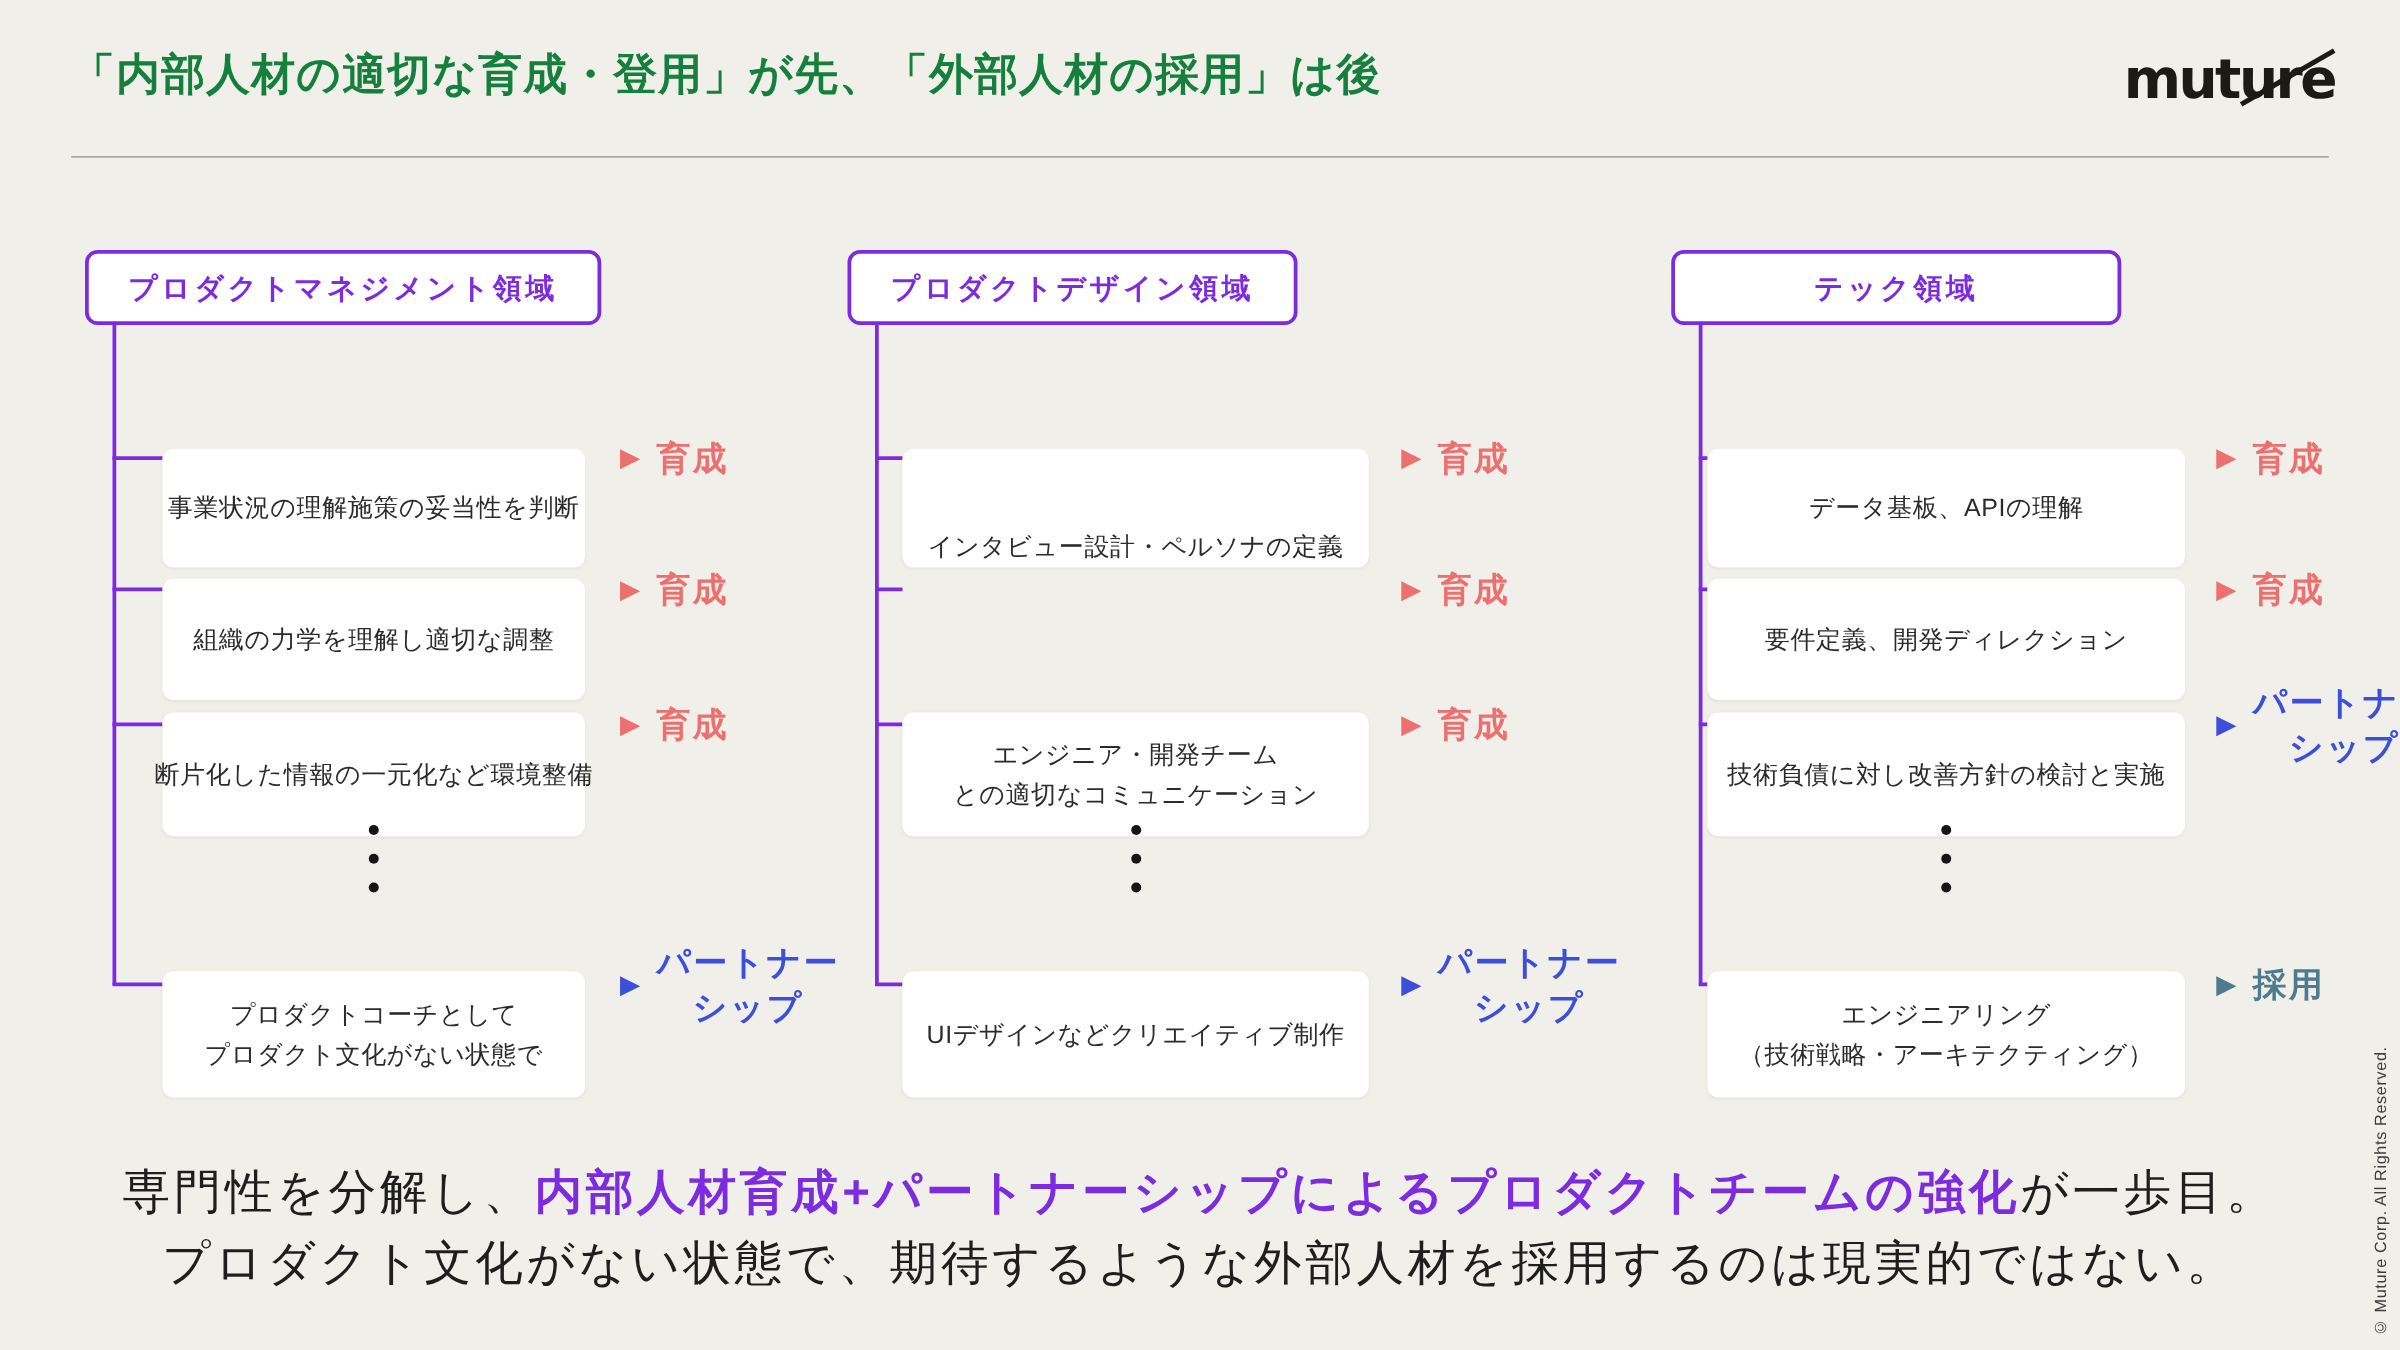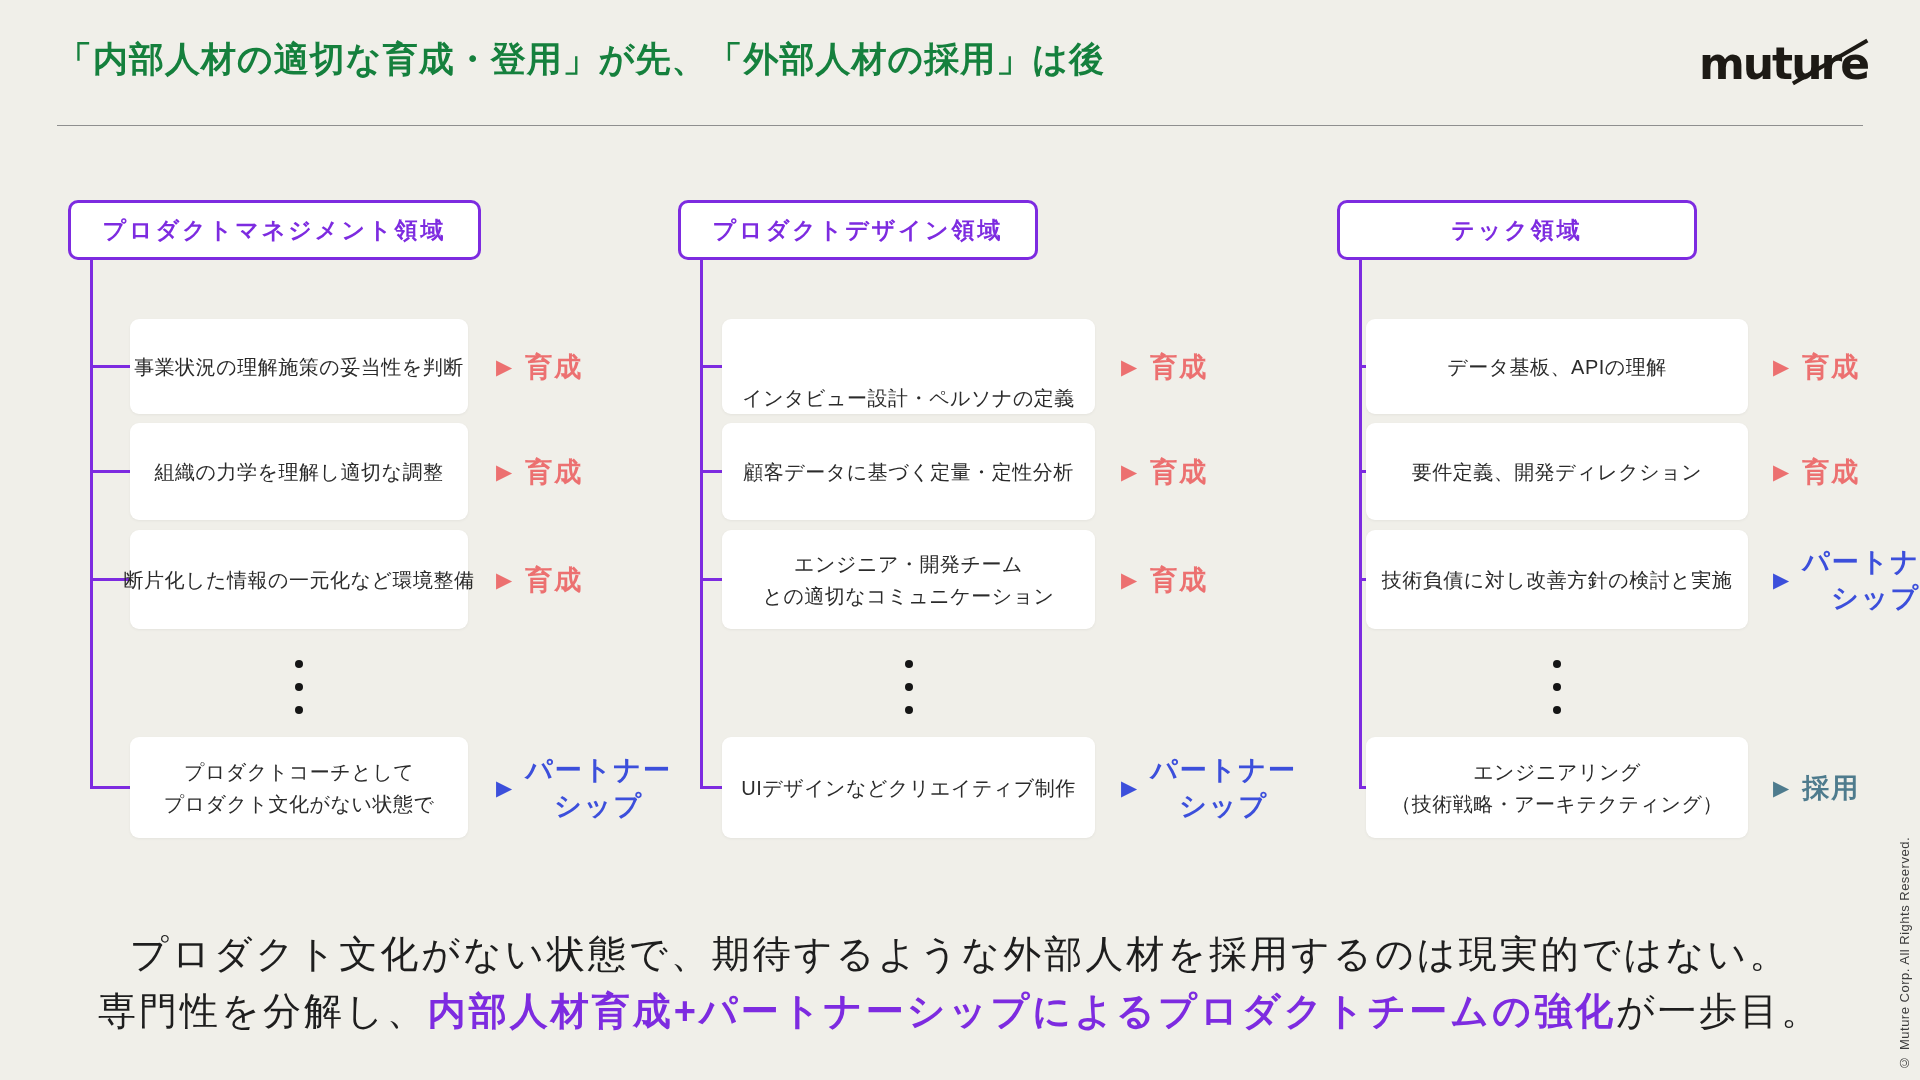--- a/index.html
+++ b/index.html
@@ -34,20 +34,21 @@
     display:flex;align-items:center;justify-content:center;
     font-size:23px;font-weight:700;letter-spacing:3px;
     color:var(--accent,#7D2BE0);box-sizing:border-box;
   }
   .vline{position:absolute;width:3px;background:var(--accent,#7D2BE0);}
   .stub{position:absolute;height:3px;background:var(--accent,#7D2BE0);}
   .item-box{
     position:absolute;background:#ffffff;border-radius:9px;
     display:flex;flex-direction:column;align-items:center;justify-content:center;
     box-shadow:0 1px 3px rgba(0,0,0,0.05);
+    margin-top:40px;
   }
   .box-line{
     font-size:20px;line-height:32px;color:#2b2b2b;letter-spacing:0.5px;
     white-space:nowrap;text-align:center;
   }
   .tag{
     position:absolute;display:flex;align-items:center;gap:13px;
     white-space:nowrap;
   }
   .tag .arrow{font-size:21px;line-height:1;}
@@ -144,23 +145,20 @@
         <div class="item-box" style="left: 44px; top: 119px; width: 373px; height: 95px; justify-content: flex-end;">
           <div class="box-line">インタビュー設計・ペルソナの定義</div>
         </div>
         <div class="tag ikusei" style="left: 443px; top: 119px; height: 95px;">
           <span class="arrow">▶</span>
           <div class="tag-text">
             <div>育成</div>
           </div>
         </div>
         <div class="stub" style="left: 22px; top: 270px; width: 22px;"></div>
-        <div class="item-box" style="left: 44px; top: 223px; width: 373px; height: 97px;">
-          <div class="box-line">顧客データに基づく定量・定性分析</div>
-        </div>
         <div class="tag ikusei" style="left: 443px; top: 223px; height: 97px;">
           <span class="arrow">▶</span>
           <div class="tag-text">
             <div>育成</div>
           </div>
         </div>
         <div class="stub" style="left: 22px; top: 378px; width: 22px;"></div>
         <div class="item-box" style="left: 44px; top: 330px; width: 373px; height: 99px;">
           <div class="box-line">エンジニア・開発チーム</div>
           <div class="box-line">との適切なコミュニケーション</div>
@@ -235,18 +233,18 @@
         <div class="tag saiyo" style="left: 436px; top: 537px; height: 101px;">
           <span class="arrow">▶</span>
           <div class="tag-text">
             <div>採用</div>
           </div>
         </div>
       </div>
     </div>
 
   <div class="footer">
+    <div><span>専門性を分解し、</span><span class="hl">内部人材育成+パートナーシップによるプロダクトチームの強化</span><span>が一歩目。</span></div>
     <div>プロダクト文化がない状態で、期待するような外部人材を採用するのは現実的ではない。</div>
-    <div><span>専門性を分解し、</span><span class="hl">内部人材育成+パートナーシップによるプロダクトチームの強化</span><span>が一歩目。</span></div>
   </div>
 
   <div class="copyright">© Muture Corp. All Rights Reserved.</div>
 </div>
 
 </body></html>

